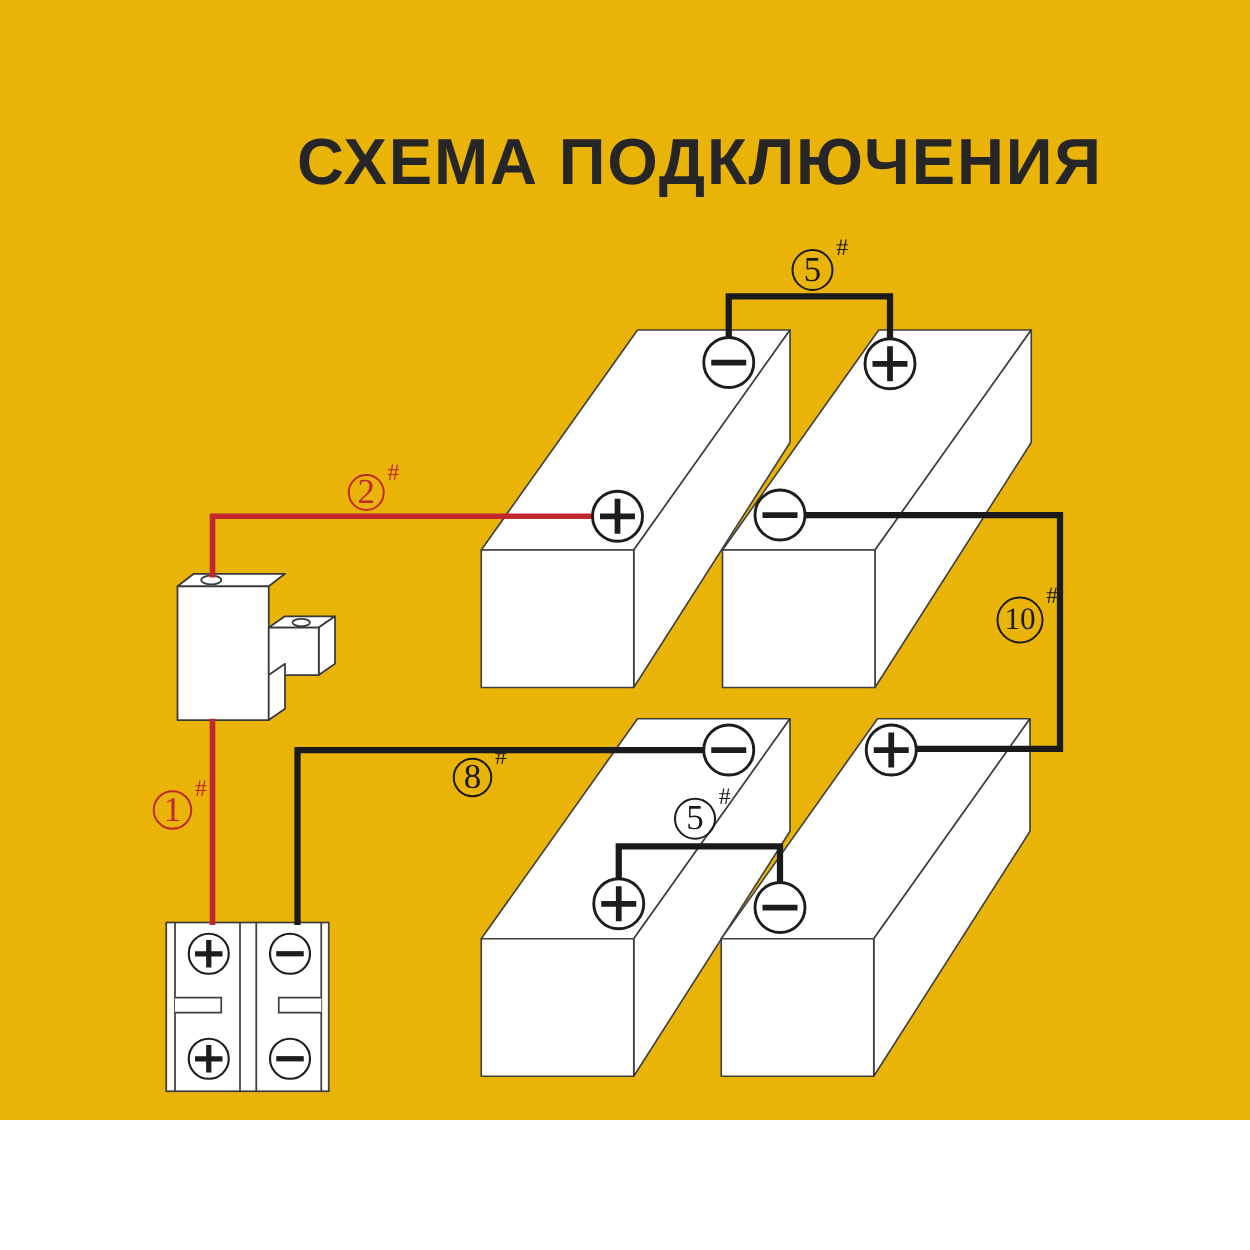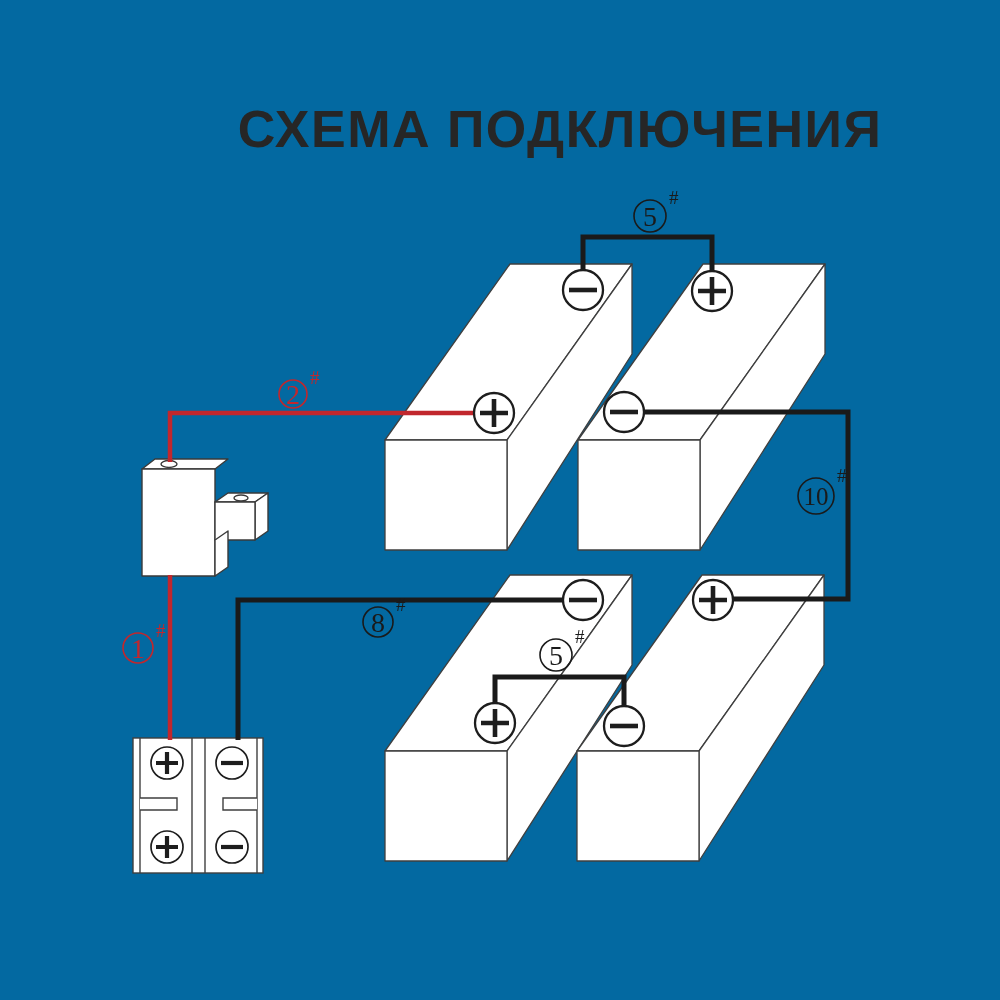--- a/index.html
+++ b/index.html
@@ -6,22 +6,22 @@
     margin: 0;
     padding: 0;
     width: 1000px;
     height: 1000px;
     background: #ffffff;
     font-family: "Liberation Sans", sans-serif;
   }
   .stage {
     position: relative;
     width: 1000px;
-    height: 1000px;
-    background: #0369a1;
+    height: 896px;
+    background: #eab308;
     overflow: hidden;
   }
   svg { display: block; }
   .title-text {
     font-family: "Liberation Sans", sans-serif;
     font-weight: 700;
     font-size: 52px;
     letter-spacing: 1.5px;
     fill: #262626;
   }

